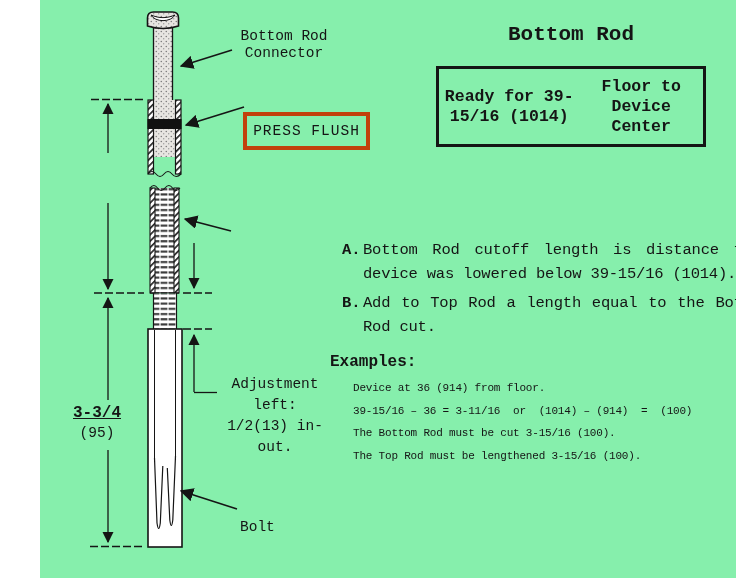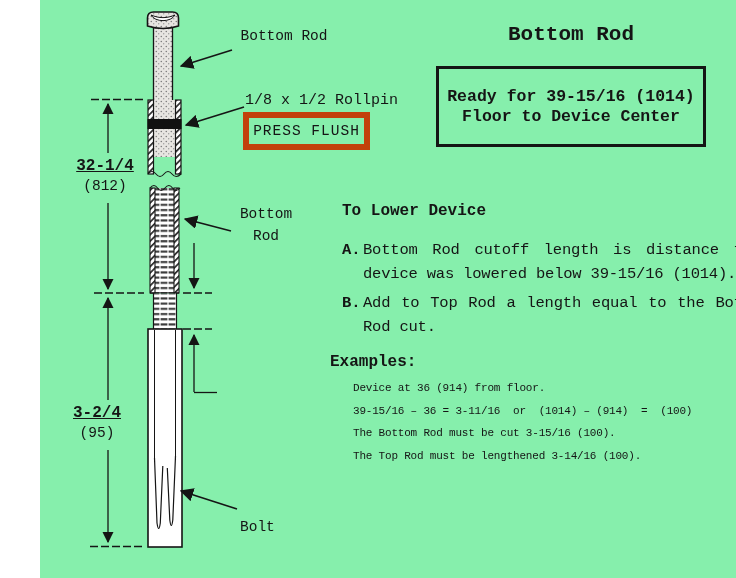--- a/index.html
+++ b/index.html
@@ -15,41 +15,41 @@
   .abs{position:absolute;}
   svg{position:absolute;left:0;top:0;}
 
   
   .lbl{font-size:14.5px;line-height:21px;color:#151515;}
   .center{text-align:center;}
   .connector-label{left:188px;top:28px;width:112px;line-height:17px;}
   .rollpin-label{left:205px;top:90px;font-size:15px;}
   .press-flush-box{
     left:203px;top:112px;width:127px;height:38px;
-    border:6px solid #c2410c;box-sizing:border-box;
+    border:4px solid #c2410c;box-sizing:border-box;
     display:flex;align-items:center;justify-content:center;
     font-size:14.5px;letter-spacing:1px;
   }
   .dim-total{left:36px;top:156px;width:58px;line-height:20px;}
   .dim-bolt{left:27px;top:403px;width:60px;line-height:20px;}
   .dim-big{font-weight:bold;font-size:16px;text-decoration:underline;}
   .dim-mm{font-size:14.5px;}
   .bottomrod-label{left:194px;top:203px;width:64px;line-height:22px;}
   .adjustment-label{left:175px;top:374px;width:120px;line-height:21px;font-size:14.5px;}
   .bolt-label{left:200px;top:517px;}
 
   
   .title{
     left:396px;top:23px;width:270px;
     font-size:21px;font-weight:bold;text-align:center;
   }
   .ready-box{
     left:396px;top:66px;width:270px;height:81px;box-sizing:border-box;
     border:3px solid #151515;
-    display:flex;flex-direction:column;align-items:center;justify-content:center;
+    display:flex;flex-direction:row;align-items:center;justify-content:center;
     font-size:16.5px;font-weight:bold;line-height:20px;text-align:center;
   }
   .section-heading{
     left:302px;top:202px;font-size:16px;font-weight:bold;
   }
   .list-item{display:flex;width:430px;}
   .item-a{left:302px;top:238px;}
   .item-b{left:302px;top:291px;}
   .item-label{font-weight:bold;font-size:15.5px;line-height:24px;width:21px;flex:none;}
   .item-text{
@@ -143,67 +143,62 @@
     <g stroke="#151515">
       <line x1="192" y1="50" x2="141" y2="66" stroke-width="1.6" marker-end="url(#ah)"></line>
       <line x1="204" y1="107" x2="146" y2="125" stroke-width="1.6" marker-end="url(#ah)"></line>
       <line x1="191" y1="231" x2="145" y2="219" stroke-width="1.6" marker-end="url(#ah)"></line>
       <line x1="197" y1="509" x2="141" y2="491" stroke-width="1.6" marker-end="url(#ah)"></line>
     </g>
   </svg>
 
   <div class="abs lbl center connector-label">
     <div>Bottom Rod</div>
-  </div>
-
-  <div class="abs lbl rollpin-label">1/8 x 1/2 Rollpin</div>
+    <div>Connector</div>
+  </div>
+
 
   <div class="abs press-flush-box">
     <span>PRESS FLUSH</span>
   </div>
 
-  <div class="abs center dim-total">
-    <div class="dim-big">32-1/4</div>
-    <div class="dim-mm">(812)</div>
-  </div>
-
-  <div class="abs lbl center bottomrod-label">
-    <div>Bottom</div>
-    <div>Rod</div>
-  </div>
+
 
   <div class="abs center dim-bolt">
-    <div class="dim-big">3-2/4</div>
+    <div class="dim-big">3-3/4</div>
     <div class="dim-mm">(95)</div>
   </div>
 
+  <div class="abs center adjustment-label">
+    <div>Adjustment left:</div>
+    <div>1/2(13) in-out.</div>
+  </div>
 
   <div class="abs lbl bolt-label">Bolt</div>
 
   <div class="abs title">Bottom Rod</div>
 
   <div class="abs ready-box">
     <div>Ready for 39-15/16 (1014)</div>
     <div>Floor to Device Center</div>
   </div>
 
-  <div class="abs section-heading">To Lower Device</div>
 
   <div class="abs list-item item-a">
     <div class="item-label">A.</div>
     <div class="item-text">Bottom Rod cutoff length is distance that device was lowered below 39-15/16 (1014).</div>
   </div>
 
   <div class="abs list-item item-b">
     <div class="item-label">B.</div>
     <div class="item-text">Add to Top Rod a length equal to the Bottom Rod cut.</div>
   </div>
 
   <div class="abs examples-heading">Examples:</div>
 
   <div class="abs example-lines">
     <div class="example-line">Device at 36 (914) from floor.</div>
     <div class="example-line">39-15/16 – 36 = 3-11/16  or  (1014) – (914)  =  (100)</div>
     <div class="example-line">The Bottom Rod must be cut 3-15/16 (100).</div>
-    <div class="example-line">The Top Rod must be lengthened 3-14/16 (100).</div>
+    <div class="example-line">The Top Rod must be lengthened 3-15/16 (100).</div>
   </div>
 
 </div>
 
 </body></html>

